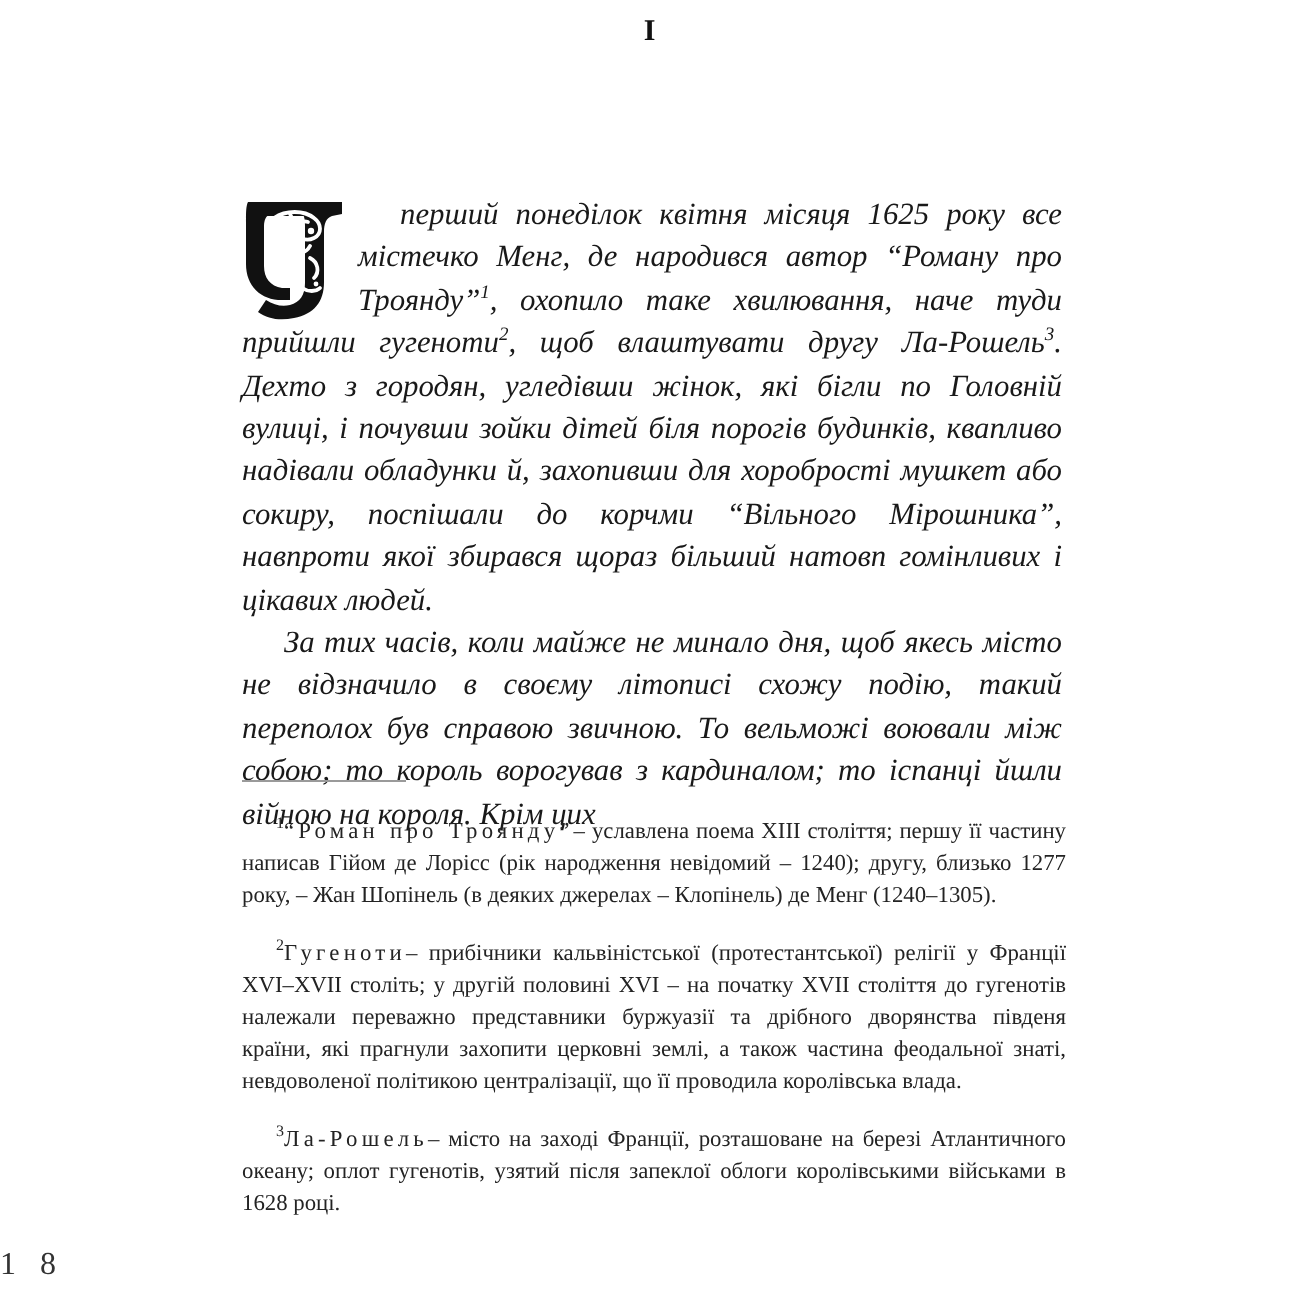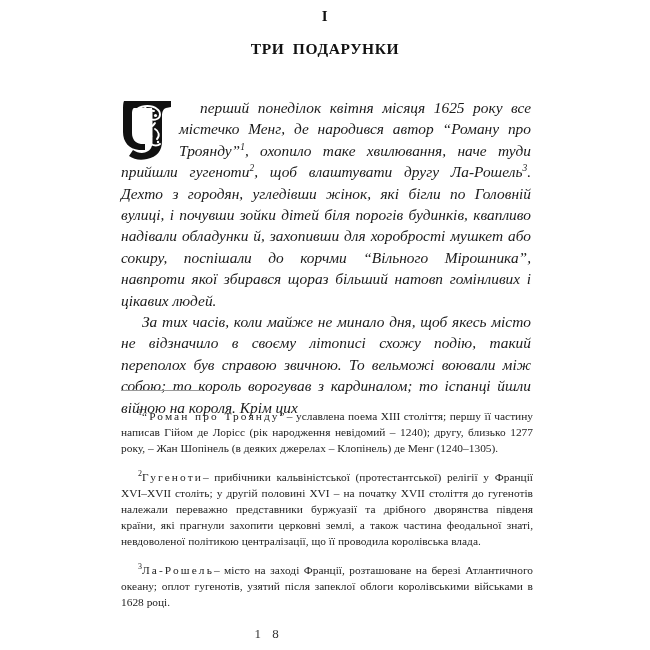--- a/index.html
+++ b/index.html
@@ -131,35 +131,34 @@
   .sp {
     letter-spacing: 2.1px;
   }
 
   
   .page-num {
     position: absolute;
     left: 0;
     bottom: 8px;
     width: 537px;
-    text-align: center;
-    font-size: 13px;
+    text-align: left;
+    font-size: 16px;
     letter-spacing: 4px;
     color: #333;
   }
 </style>
 </head>
 <body>
 
 <div class="page">
 
   <div class="chapter-num">I</div>
 
   <div class="title-block">
-    <div class="title-line first">ТРИ  ПОДАРУНКИ</div>
   </div>
 
   <div class="body-col">
 
     <p class="para indent dropcap-para">
       <span class="dropcap">
         <svg width="53" height="62" viewBox="0 0 53 62" xmlns="http://www.w3.org/2000/svg">
 
           <g fill="#111111">
 

